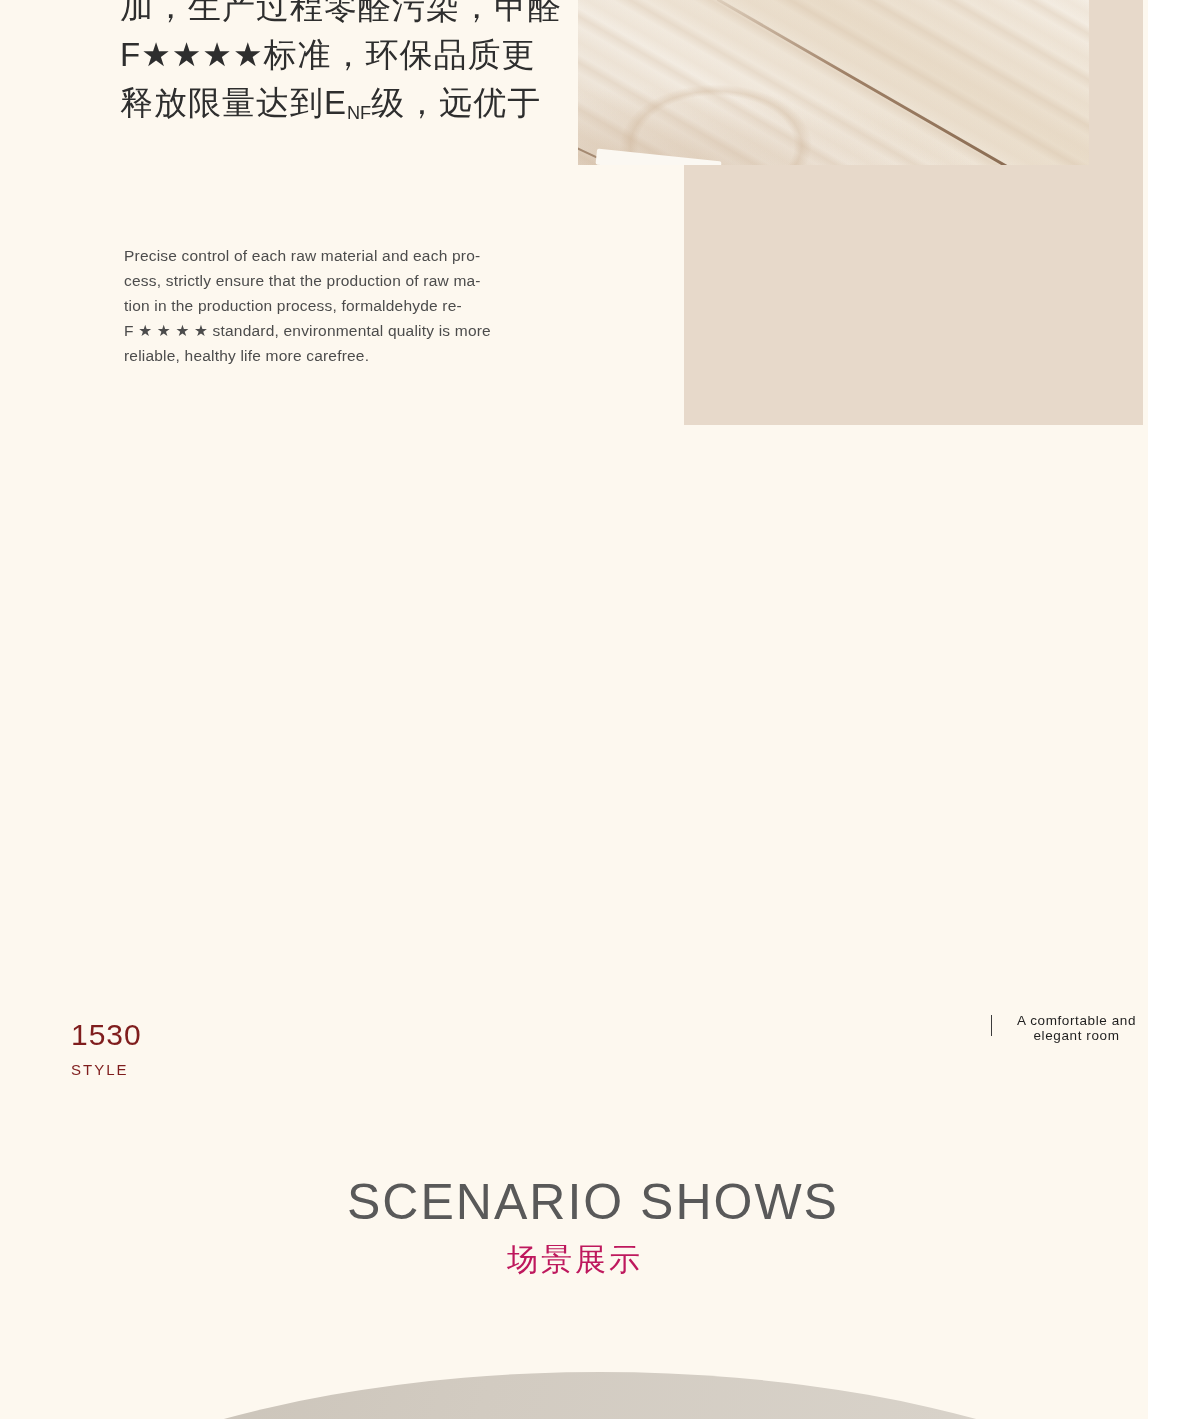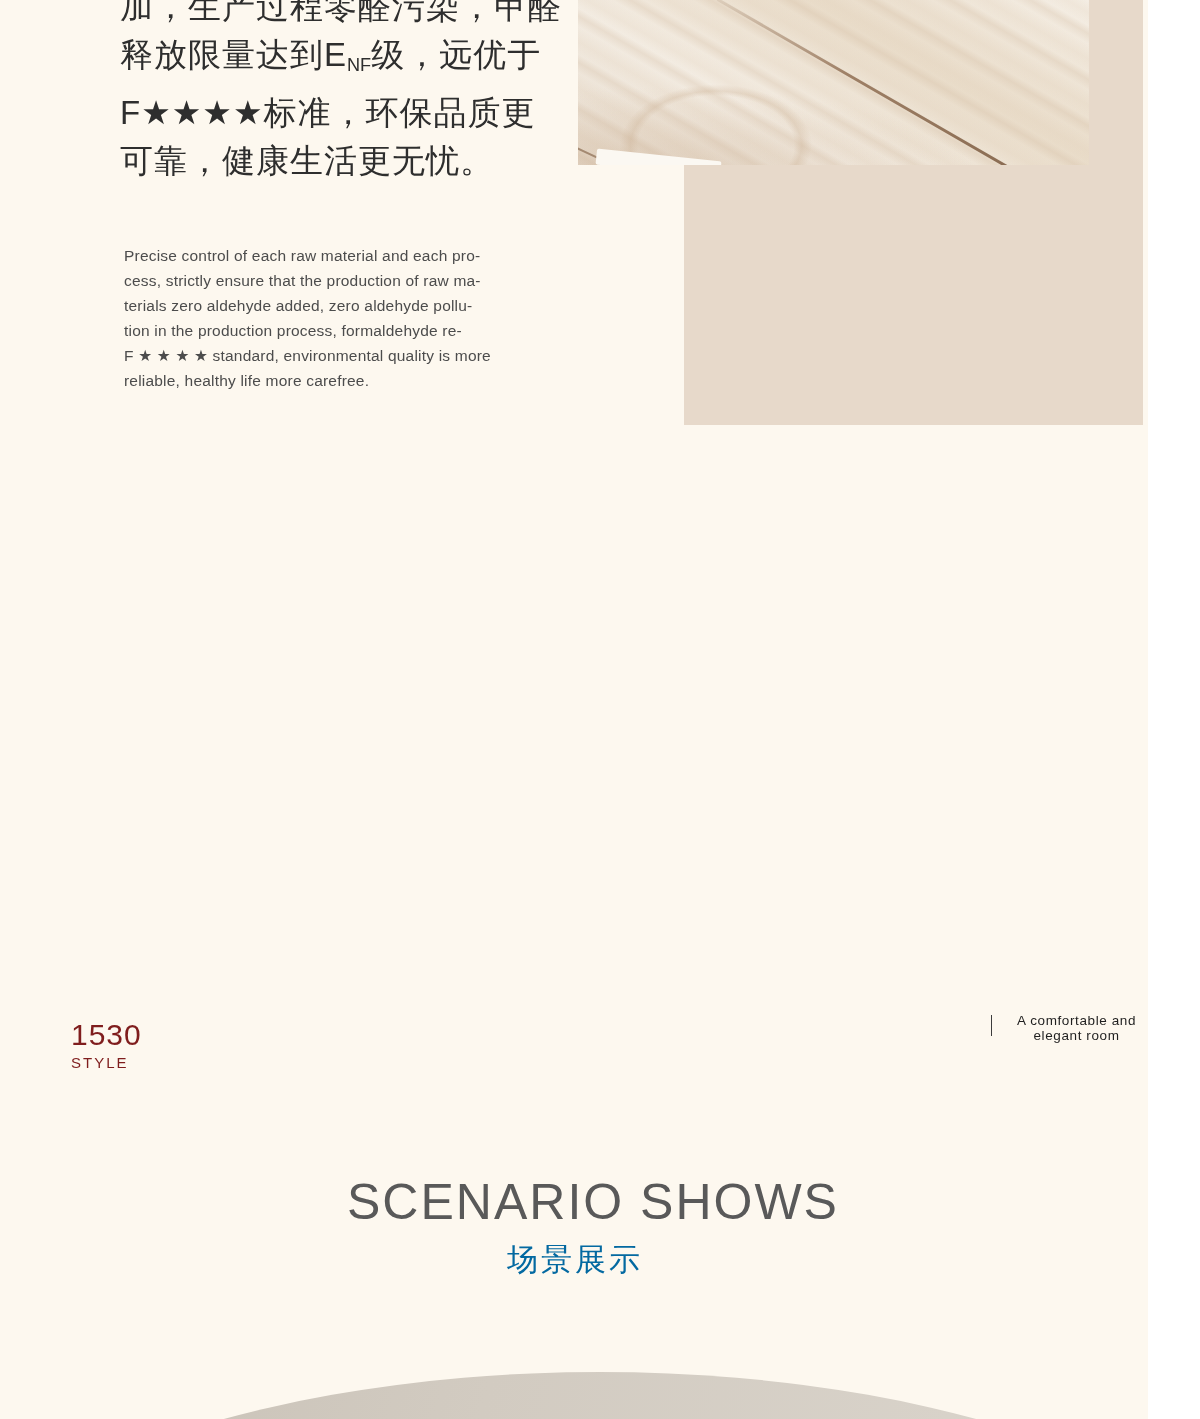--- a/index.html
+++ b/index.html
@@ -54,34 +54,34 @@
   }
   
   .en-paragraph{
     position:absolute;left:124px;top:243px;width:400px;
     font-size:15.5px;line-height:25px;letter-spacing:0.2px;color:#4c4c4c;
   }
   .en-paragraph .line{display:block;}
   
   .style-label{position:absolute;left:71px;top:1019px;color:#7f1d1d;}
   .style-number{font-size:30px;line-height:32px;letter-spacing:1px;}
-  .style-word{font-size:15px;line-height:16px;letter-spacing:2px;margin-top:4px;}
+  .style-word{font-size:15px;line-height:16px;letter-spacing:2px;margin-top:11px;}
   
   .room-caption{position:absolute;left:991px;top:1013px;display:flex;text-align:center;}
   .room-divider{width:1px;height:21px;background:#3c3c3c;margin-top:2px;}
   .room-text{margin-left:25px;font-size:13.5px;line-height:15px;letter-spacing:0.6px;color:#1f1f1f;}
   .room-text .line{display:block;}
   
   .scenario-title-en{
     position:absolute;left:0;right:0;top:1175px;text-align:center;
     font-size:50px;line-height:54px;letter-spacing:2px;color:#595959;font-weight:400;padding-left:38px;
   }
   .scenario-title-cn{
     position:absolute;left:2px;right:0;top:1240px;text-align:center;
-    font-size:31px;line-height:40px;letter-spacing:3px;color:#0369a1;
+    font-size:31px;line-height:40px;letter-spacing:3px;color:#be185d;
   }
   
   .table-ellipse{
     position:absolute;left:-100px;top:1372px;width:1400px;height:600px;
     border-radius:50%;
     background:linear-gradient(105deg,#c5beb3 0%,#d2cbc1 38%,#d8d2c9 68%,#cfc8be 100%);
   }
 </style>
 </head>
 <body>
@@ -91,29 +91,27 @@
   <div class="decor-rect"></div>
 
   <div class="wood-photo">
     <div class="wood-seam-1"></div>
     <div class="wood-seam-2"></div>
     <div class="wood-plank-highlight"></div>
   </div>
 
   <div class="cn-paragraph">
     <span class="line">加，生产过程零醛污染，甲醛</span>
+    <span class="line">F★★★★标准，环保品质更</span>
     <span class="line"><span>释放限量达到E</span><sub>NF</sub><span>级，远优于</span></span>
-    <span class="line">F★★★★标准，环保品质更</span>
-    <span class="line">可靠，健康生活更无忧。</span>
   </div>
 
   <div class="en-paragraph">
     <span class="line">Precise control of each raw material and each pro-</span>
     <span class="line">cess, strictly ensure that the production of raw ma-</span>
-    <span class="line">terials zero aldehyde added, zero aldehyde pollu-</span>
     <span class="line">tion in the production process, formaldehyde re-</span>
     <span class="line">F ★ ★ ★ ★ standard, environmental quality is more</span>
     <span class="line">reliable, healthy life more carefree.</span>
   </div>
 
   <div class="style-label">
     <div class="style-number">1530</div>
     <div class="style-word">STYLE</div>
   </div>
 

